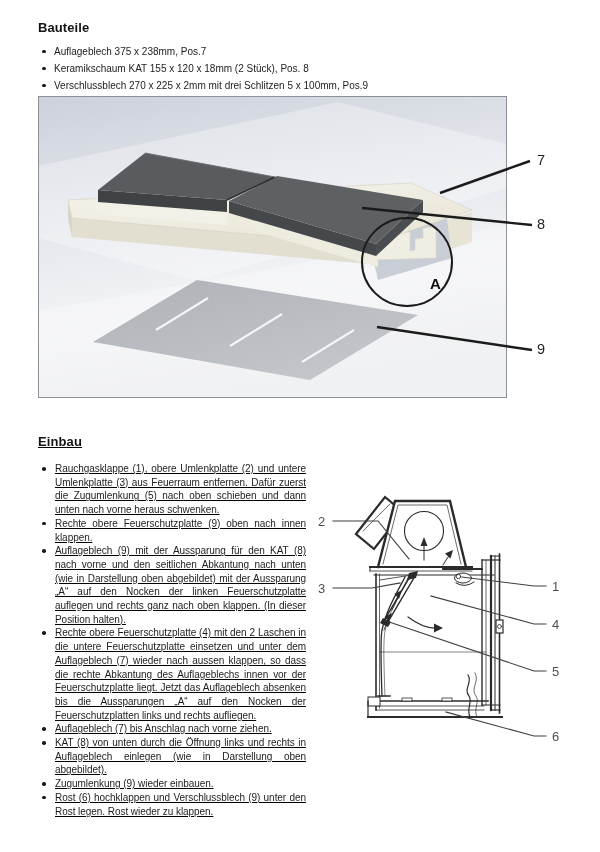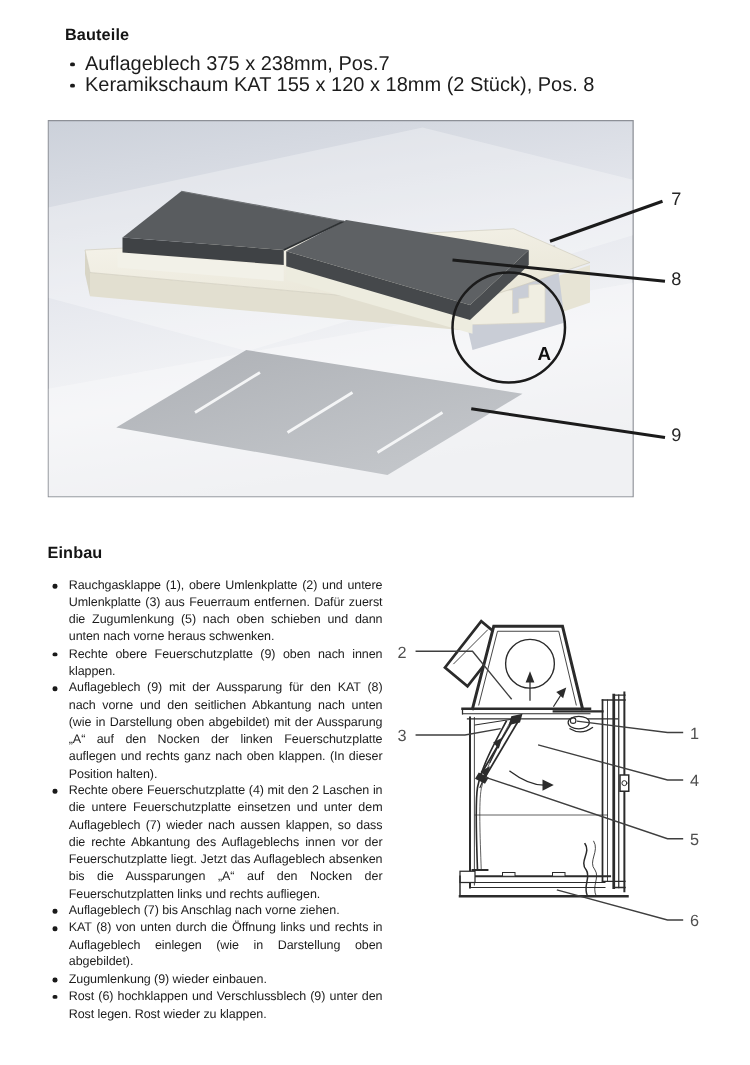--- a/index.html
+++ b/index.html
@@ -3,52 +3,53 @@
 <meta charset="utf-8">
 <style>
   * { margin:0; padding:0; box-sizing:border-box; }
   html,body { background:#ffffff; }
   body { font-family:"Liberation Sans", sans-serif; }
   .page { position:relative; width:600px; height:852px; background:#fff; overflow:hidden; }
 
   .section-heading { font-size:13px; font-weight:bold; color:#141414; letter-spacing:.1px; }
 
   
-  .bauteile { position:absolute; left:52px; top:20px; width:520px; }
+  .bauteile { position:absolute; left:38px; top:20px; width:520px; }
   .bauteile ul { list-style:none; margin-top:8px; }
-  .bauteile li { position:relative; padding-left:16px; font-size:16px; line-height:17px; color:#1c1c1c; }
+  .bauteile li { position:relative; padding-left:16px; font-size:10px; line-height:17px; color:#1c1c1c; }
   .bauteile li::before { content:""; position:absolute; left:4px; top:6.5px; width:3.6px; height:3.6px; border-radius:50%; background:#1a1a1a; }
 
   
   .figure1 { position:absolute; left:38px; top:96px; width:532px; height:302px; }
   .figure1 svg { position:absolute; left:0; top:0; }
   .callout-num { position:absolute; font-size:14.5px; color:#252525; line-height:1; }
   .detail-label { position:absolute; font-size:15px; font-weight:bold; color:#101010; line-height:1; }
 
   
-  .einbau { position:absolute; left:38px; top:434px; width:268px; }
+  .einbau { position:absolute; left:38px; top:434px; width:268px;text-decoration:underline; }
   .einbau ul { list-style:none; margin-top:13px; }
   .einbau li { position:relative; padding-left:17px; font-size:10px; line-height:13.7px; color:#1c1c1c; text-align:justify; letter-spacing:-0.05px; }
   .einbau li::before { content:""; position:absolute; left:4px; top:5px; width:3.6px; height:3.6px; border-radius:50%; background:#1a1a1a; }
 
   
   .figure2 { position:absolute; left:310px; top:470px; width:275px; height:295px; }
   .figure2 svg { position:absolute; left:0; top:0; }
   .drawnum { position:absolute; font-size:13px; color:#4f4f4f; line-height:1; }
 </style>
 </head>
 <body>
 
 <div class="page">
 
   <div class="bauteile">
     <div class="section-heading">Bauteile</div>
     <ul>
       <li>Auflageblech 375 x 238mm, Pos.7</li>
       <li>Keramikschaum KAT 155 x 120 x 18mm (2 Stück), Pos. 8</li>
+      <li>Verschlussblech 270 x 225 x 2mm mit drei Schlitzen 5 x 100mm, Pos.9</li>
     </ul>
   </div>
 
   <div class="figure1">
     <svg width="532" height="302" viewBox="0 0 532 302">
       <defs>
         <linearGradient id="bgGrad" x1="0%" y1="0%" x2="25%" y2="100%">
           <stop offset="0%" stop-color="#ccd1da"></stop>
           <stop offset="45%" stop-color="#e6e8ee"></stop>
           <stop offset="75%" stop-color="#f3f4f6"></stop>

